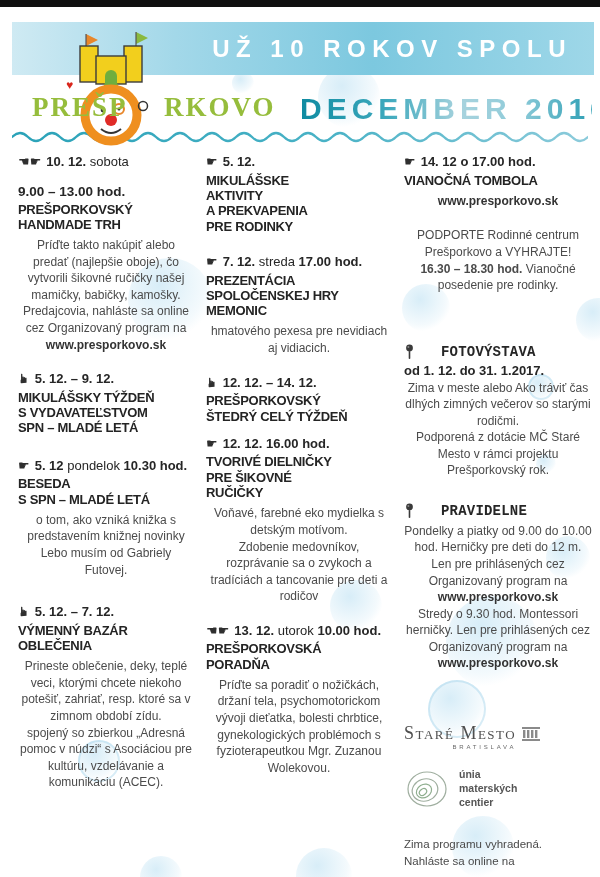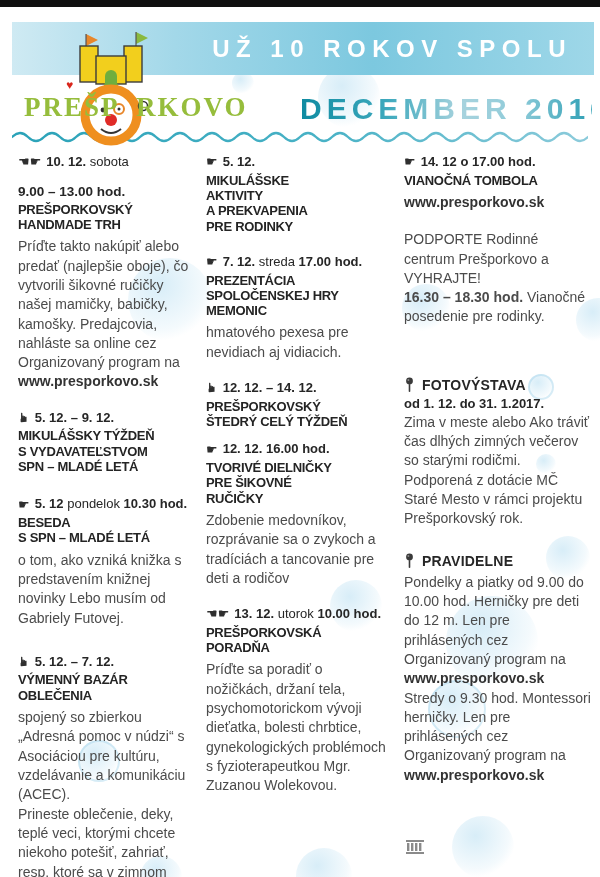--- a/index.html
+++ b/index.html
@@ -15,49 +15,49 @@
   .bubble.top{z-index:3;background:radial-gradient(circle at 40% 35%, rgba(255,255,255,0.65), rgba(255,255,255,0) 70%);}
   
   .topbar{position:absolute;top:0;left:0;width:100%;height:7px;background:#101010;z-index:4;}
   .banner{position:absolute;top:22px;left:12px;right:6px;height:53px;z-index:2;
     background:linear-gradient(90deg,#cfeaf3 0%,#a3d8e9 28%,#7cc8df 62%,#9ed7e8 100%);}
   .banner-text{position:absolute;right:22px;top:50%;transform:translateY(-50%);
     color:#ffffff;font-size:24px;font-weight:700;letter-spacing:6.5px;white-space:nowrap;}
   .logo{position:absolute;top:36px;left:16px;width:230px;height:104px;z-index:5;}
   .logo-part{position:absolute;top:56px;font-family:"Liberation Serif",serif;font-weight:700;
     font-size:27px;color:#96bd3c;letter-spacing:2px;}
-  .lp1{left:8px;}
-  .lp2{left:120px;}
+  .lp1{left:16px;}
+  .lp2{left:148px;}
   .logo-heart{position:absolute;left:50px;top:42px;color:#d9261c;font-size:12px;}
   .clown-svg{position:absolute;left:40px;top:-6px;}
   .month{position:absolute;top:92px;left:300px;right:8px;text-align:right;z-index:2;
     font-size:30px;font-weight:700;letter-spacing:5px;white-space:nowrap;
     color:#2d9fb4;
     background:linear-gradient(90deg,#0f8ba1 0%,#3ea9bd 30%,#a8d3de 55%,#8ecbd9 75%,#2d9fb4 100%);
     -webkit-background-clip:text;background-clip:text;-webkit-text-fill-color:transparent;}
   .wave{position:absolute;top:129px;left:12px;z-index:2;}
   
   .cols{position:absolute;top:154px;left:18px;display:flex;gap:12px;z-index:2;}
   .col1{width:176px;} .col2{width:186px;} .col3{width:188px;}
   .ev-date{display:flex;align-items:center;font-size:13px;color:#262626;line-height:1.2;}
   .icon{font-size:13px;color:#2f2f2f;margin-right:5px;display:inline-flex;line-height:1;}
   .icon .tight{letter-spacing:-3px;margin-right:3px;}
   .icon .up{display:inline-block;transform:rotate(-90deg);}
   .db{font-weight:700;}
   .dr{font-weight:400;white-space:pre;}
   .ev-time{font-size:13.5px;font-weight:700;color:#262626;margin-top:14px;}
   .ev-title{font-size:13px;font-weight:700;color:#242424;line-height:1.18;margin:3px 0 5px;
     letter-spacing:-0.3px;white-space:pre-line;}
-  .ev-body{margin:0;font-size:14px;color:#4b4b4b;line-height:1.38;}
+  .ev-body{margin:0;font-size:12px;color:#4b4b4b;line-height:1.38;text-align:center;}
   .lnk{font-weight:700;color:#333;}
   .pre{white-space:pre-line;}
   .gap14{margin-top:0;}
   .gap18{margin-top:18px;}
   
-  .sec-head{display:flex;align-items:center;gap:7px;}
+  .sec-head{display:flex;align-items:center;gap:26px;font-family:Liberation Mono, monospace;}
   .sec-title{font-size:14px;font-weight:700;color:#262626;letter-spacing:0.2px;}
   .sec-sub{font-size:13px;font-weight:700;color:#262626;margin:3px 0 2px;}
   
   .sm{display:flex;align-items:flex-start;gap:4px;}
   .sm-name{font-family:"Liberation Serif",serif;font-variant:small-caps;font-size:18px;
     letter-spacing:1.5px;color:#4f4f4f;line-height:1;}
   .sm-sub{display:block;text-align:right;font-size:6px;letter-spacing:2.8px;color:#6a6a6a;margin-top:1px;}
   .umc{display:flex;align-items:center;gap:9px;}
   .umc-text{font-size:10.5px;font-weight:700;color:#555;line-height:1.3;}
   .foot{margin:0;font-size:11.5px;color:#4a4a4a;line-height:1.45;}
@@ -174,22 +174,22 @@
 
     <div class="ev">
       <div class="ev-date">
         <span class="icon">
             <span class="up">☛</span>
           </span>
         <span class="db">5. 12. – 7. 12.</span>
       </div>
       <h2 class="ev-title">VÝMENNÝ BAZÁR
 OBLEČENIA</h2>
+      <p class="ev-body">Prineste oblečenie, deky, teplé veci, ktorými chcete niekoho potešiť, zahriať, resp. ktoré sa v zimnom období zídu.</p>
       <p class="ev-body">spojený so zbierkou „Adresná pomoc v núdzi“ s Asociáciou pre kultúru, vzdelávanie a komunikáciu (ACEC).</p>
-      <p class="ev-body">Prineste oblečenie, deky, teplé veci, ktorými chcete niekoho potešiť, zahriať, resp. ktoré sa v zimnom období zídu.</p>
     </div>
   </div>
 
   <div class="col2">
 
     <div class="ev" style="margin-bottom:20px;">
       <div class="ev-date">
         <span class="icon">
             <span>☛</span>
           </span>
@@ -230,20 +230,21 @@
     <div class="ev" style="margin-bottom:18px;">
       <div class="ev-date">
         <span class="icon">
             <span>☛</span>
           </span>
         <span class="db">12. 12. 16.00 hod.</span>
       </div>
       <h2 class="ev-title">TVORIVÉ DIELNIČKY
 PRE ŠIKOVNÉ
 RUČIČKY</h2>
+      <p class="ev-body">Voňavé, farebné eko mydielka s detským motívom.</p>
       <p class="ev-body gap14">Zdobenie medovníkov, rozprávanie sa o zvykoch a tradíciách a tancovanie pre deti a rodičov</p>
     </div>
 
     <div class="ev">
       <div class="ev-date">
         <span class="icon">
             <span class="tight">☚</span>
             <span>☛</span>
           </span>
         <span class="db">13. 12.</span>
@@ -291,20 +292,24 @@
           <circle cx="4.4" cy="2.9" r="1" fill="#8a8a8a"></circle>
           <rect x="4.7" y="7" width="1.6" height="8" rx="0.8" fill="#3a3a3a"></rect>
         </svg>
         <span class="sec-title">PRAVIDELNE</span>
       </div>
       <p class="ev-body"><span>Pondelky a piatky od 9.00 do 10.00 hod. Herničky pre deti do 12 m. Len pre prihlásených cez Organizovaný program na </span><strong class="lnk">www.presporkovo.sk</strong></p>
       <p class="ev-body"><span>Stredy o 9.30 hod.  Montessori herničky. Len pre prihlásených cez Organizovaný program na </span><strong class="lnk">www.presporkovo.sk</strong></p>
     </div>
 
     <div class="sm" style="margin-bottom:16px;">
+      <div>
+        <span class="sm-name">Staré Mesto</span>
+        <span class="sm-sub">BRATISLAVA</span>
+      </div>
       <svg width="22" height="18" viewBox="0 0 22 18" style="margin-top:1px;">
         <rect x="2" y="2" width="18" height="2" fill="#8a8a8a"></rect>
         <rect x="3" y="5" width="2.4" height="8" fill="#8a8a8a"></rect>
         <rect x="7" y="5" width="2.4" height="8" fill="#8a8a8a"></rect>
         <rect x="11" y="5" width="2.4" height="8" fill="#8a8a8a"></rect>
         <rect x="15" y="5" width="2.4" height="8" fill="#8a8a8a"></rect>
         <rect x="2" y="14" width="18" height="2" fill="#8a8a8a"></rect>
       </svg>
     </div>
 

